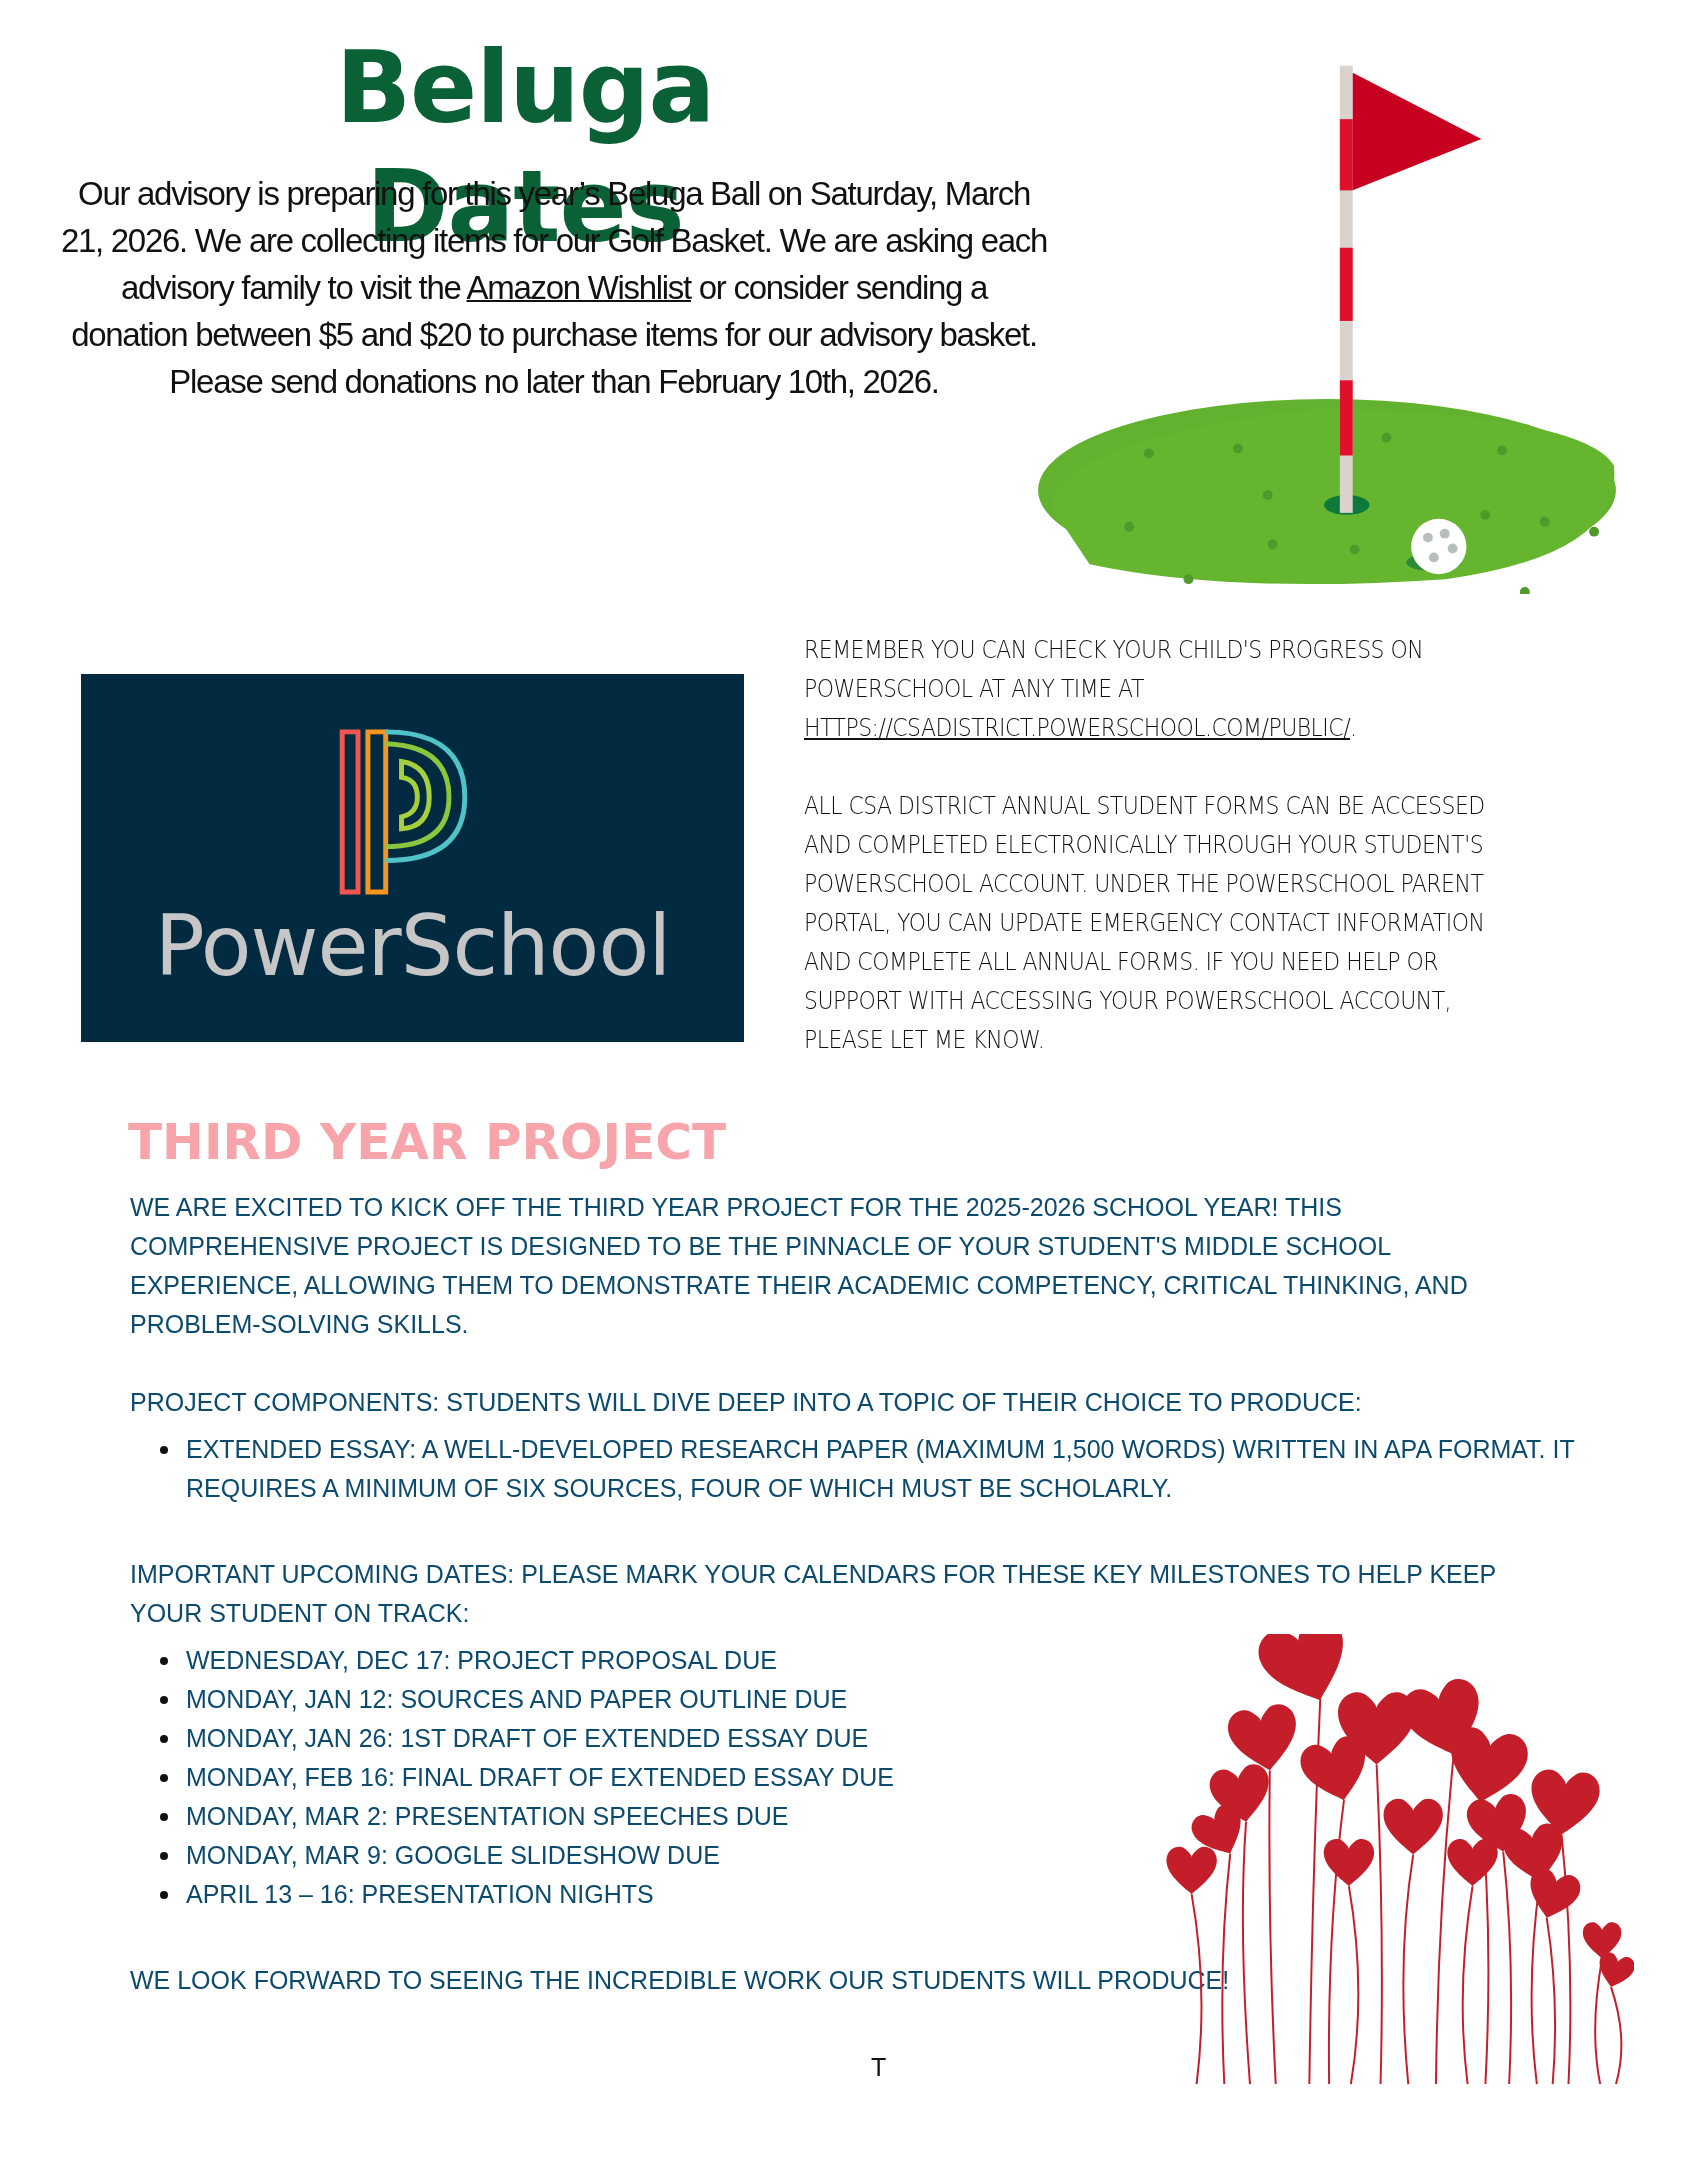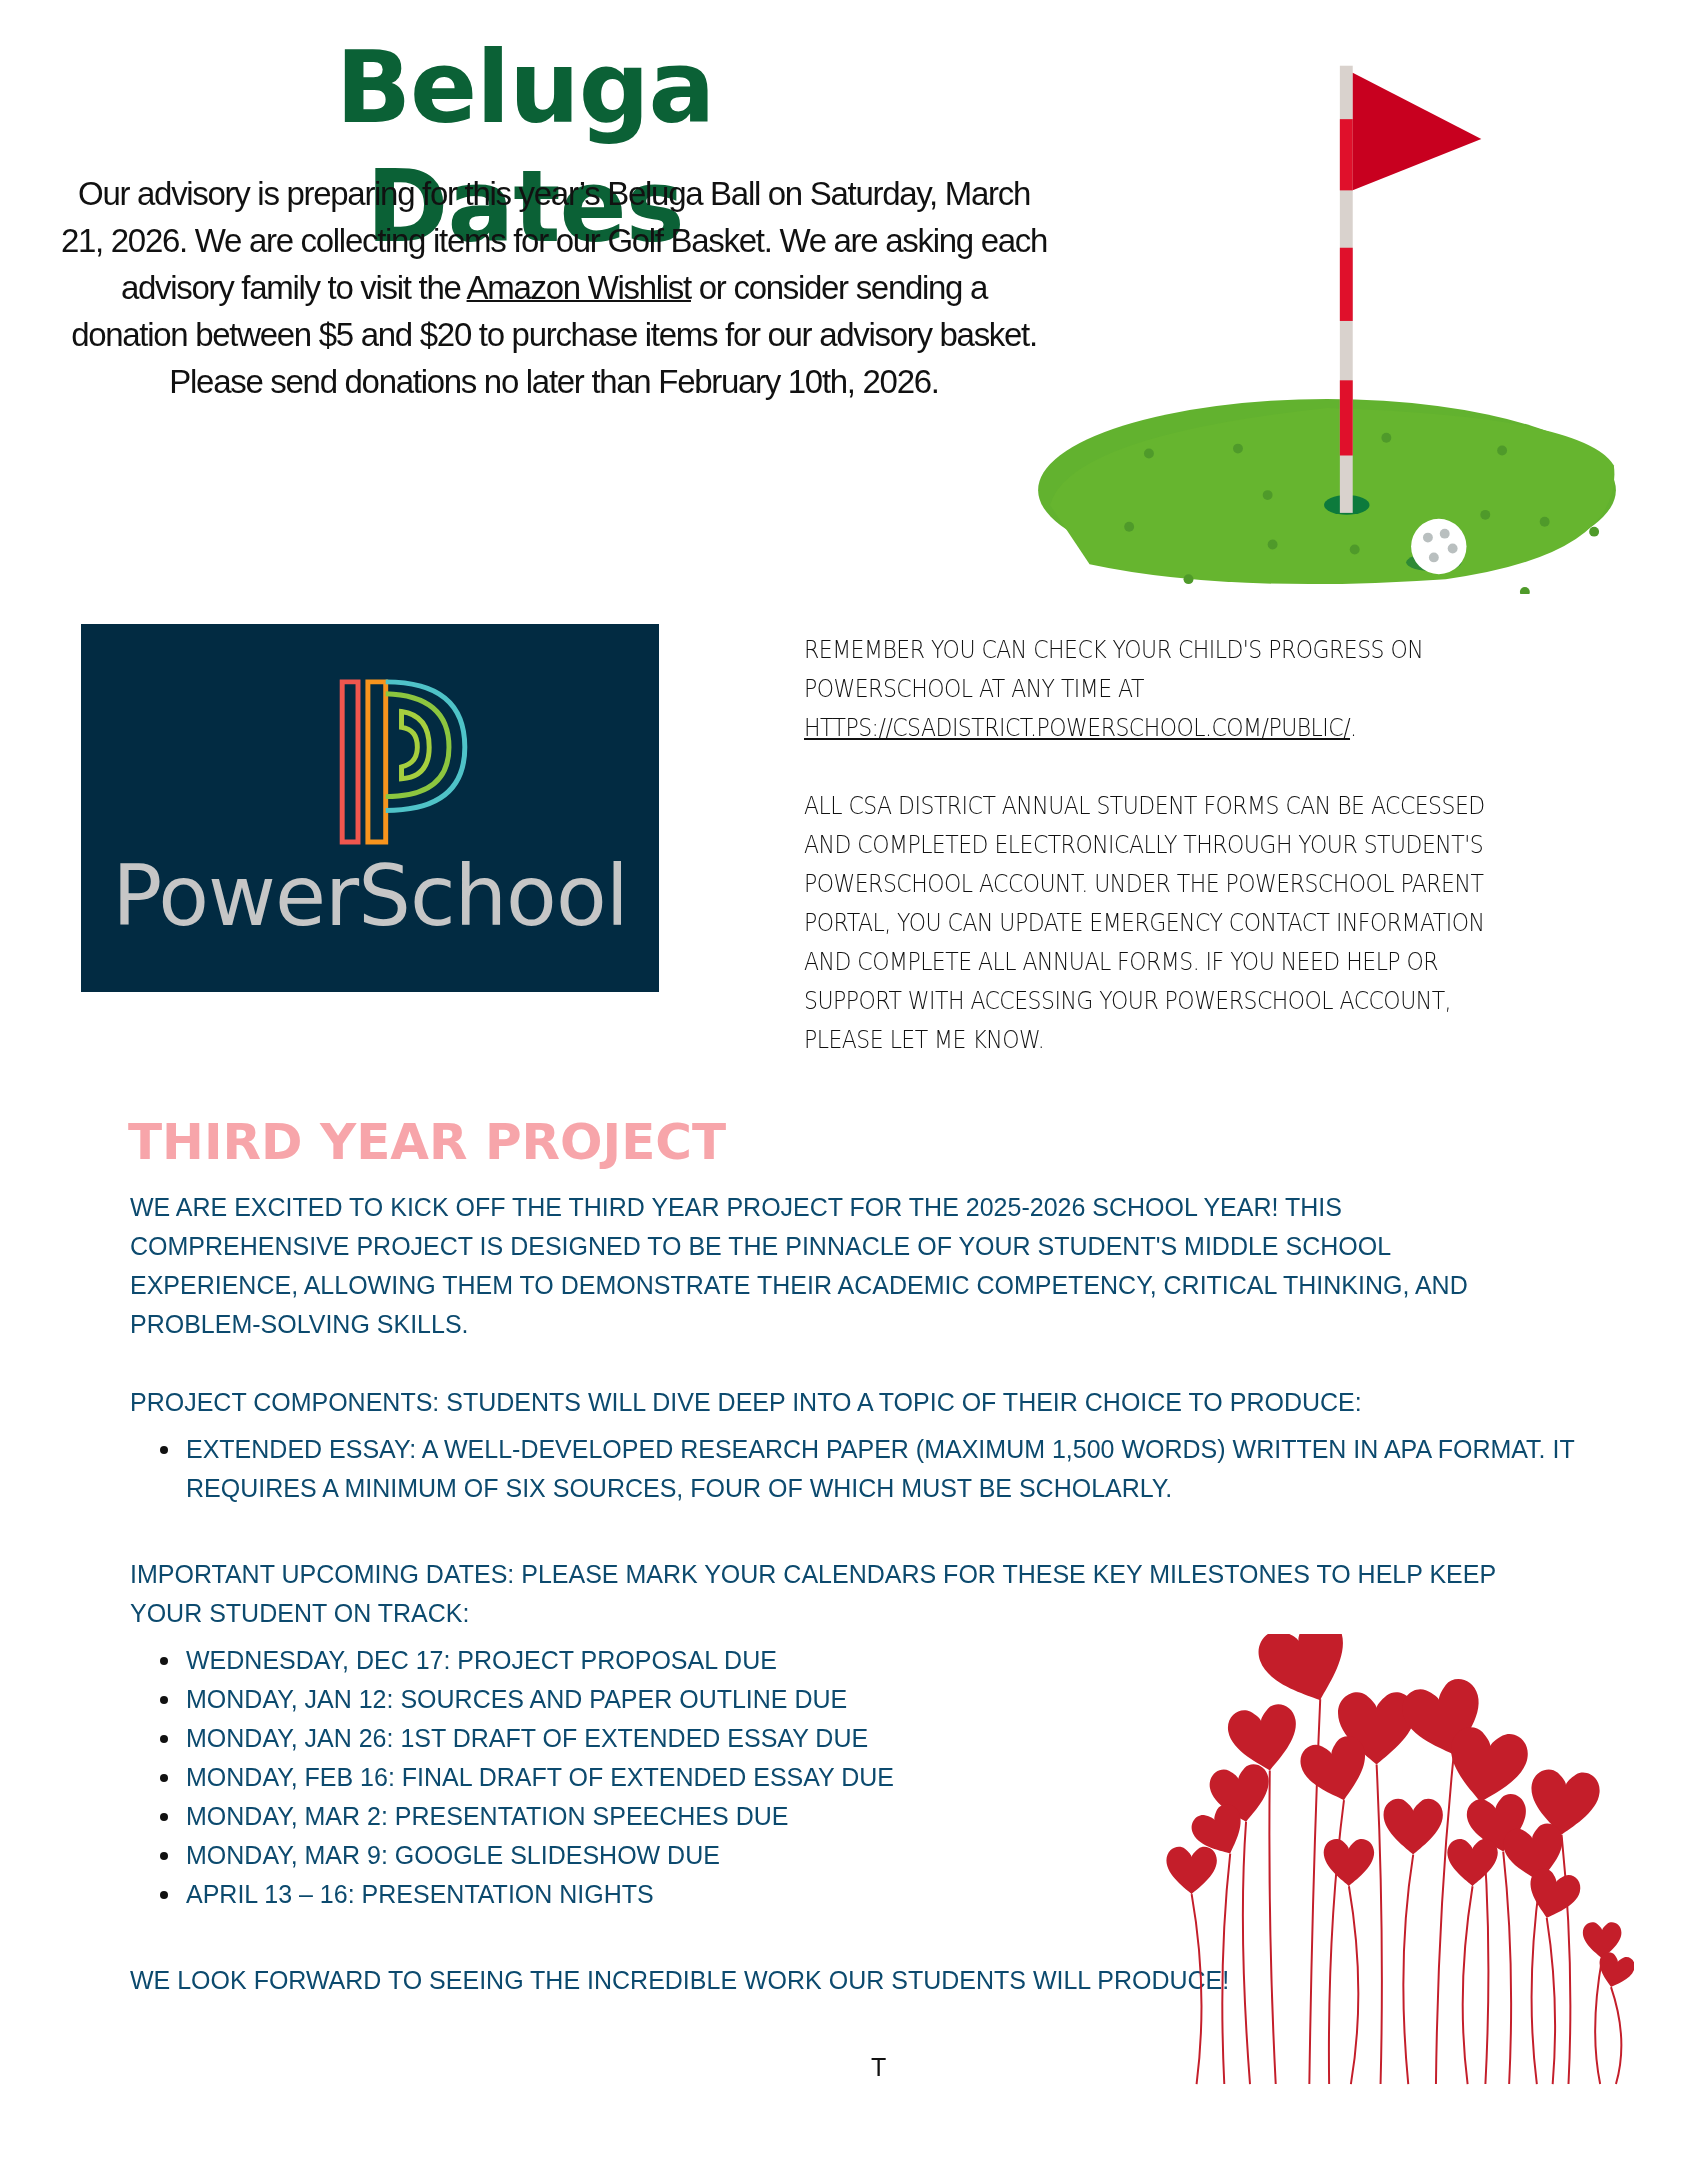--- a/index.html
+++ b/index.html
@@ -6,21 +6,21 @@
   body { width: 1683px; height: 2177px; position: relative; overflow: hidden; font-family: "Liberation Sans", sans-serif; color: #111; }
   .abs { position: absolute; }
 
   #title { left: 238px; top: 28px; width: 574px; text-align: center; font-family: "DejaVu Sans", sans-serif; font-weight: bold; font-size: 99px; line-height: 119px; color: #0b6136; letter-spacing: -1px; }
 
   #intro { left: 59px; top: 170px; width: 990px; text-align: center; font-family: "Liberation Sans", sans-serif; font-size: 33px; line-height: 47px; letter-spacing: -1.3px; color: #111; }
   #intro a { color: #111; text-decoration: underline; text-decoration-thickness: 2px; }
 
   #golf { left: 1030px; top: 40px; width: 594px; height: 554px; }
 
-  #ps-box { left: 81px; top: 624px; width: 578px; height: 368px; background: #022b42; }
+  #ps-box { left: 81px; top: 674px; width: 663px; height: 368px; background: #022b42; }
   #ps-logo-mark { position: absolute; left: 253px; top: 48px; width: 139px; height: 178px; }
   #ps-wordmark { position: absolute; left: 0; right: 0; top: 223px; text-align: center; font-family: "DejaVu Sans", sans-serif; font-size: 83px; font-weight: normal; color: #c6c6c6; letter-spacing: -1px; line-height: 99px; }
 
   #ps-text { left: 804px; top: 630px; width: 792px; font-family: "DejaVu Sans", sans-serif; font-size: 25px; line-height: 39px; text-transform: uppercase; letter-spacing: -0.6px; color: #111; font-weight: 200; transform: scaleX(0.88); transform-origin: left top; }
   #ps-text p { margin: 0; }
   #ps-text .gap { height: 39px; }
   #ps-text a { color: #111; text-decoration: underline; }
 
   #typ-heading { left: 128px; top: 1113px; font-family: "DejaVu Sans", sans-serif; font-weight: bold; font-size: 50px; line-height: 59px; color: #f7a5aa; letter-spacing: 0px; }
 

